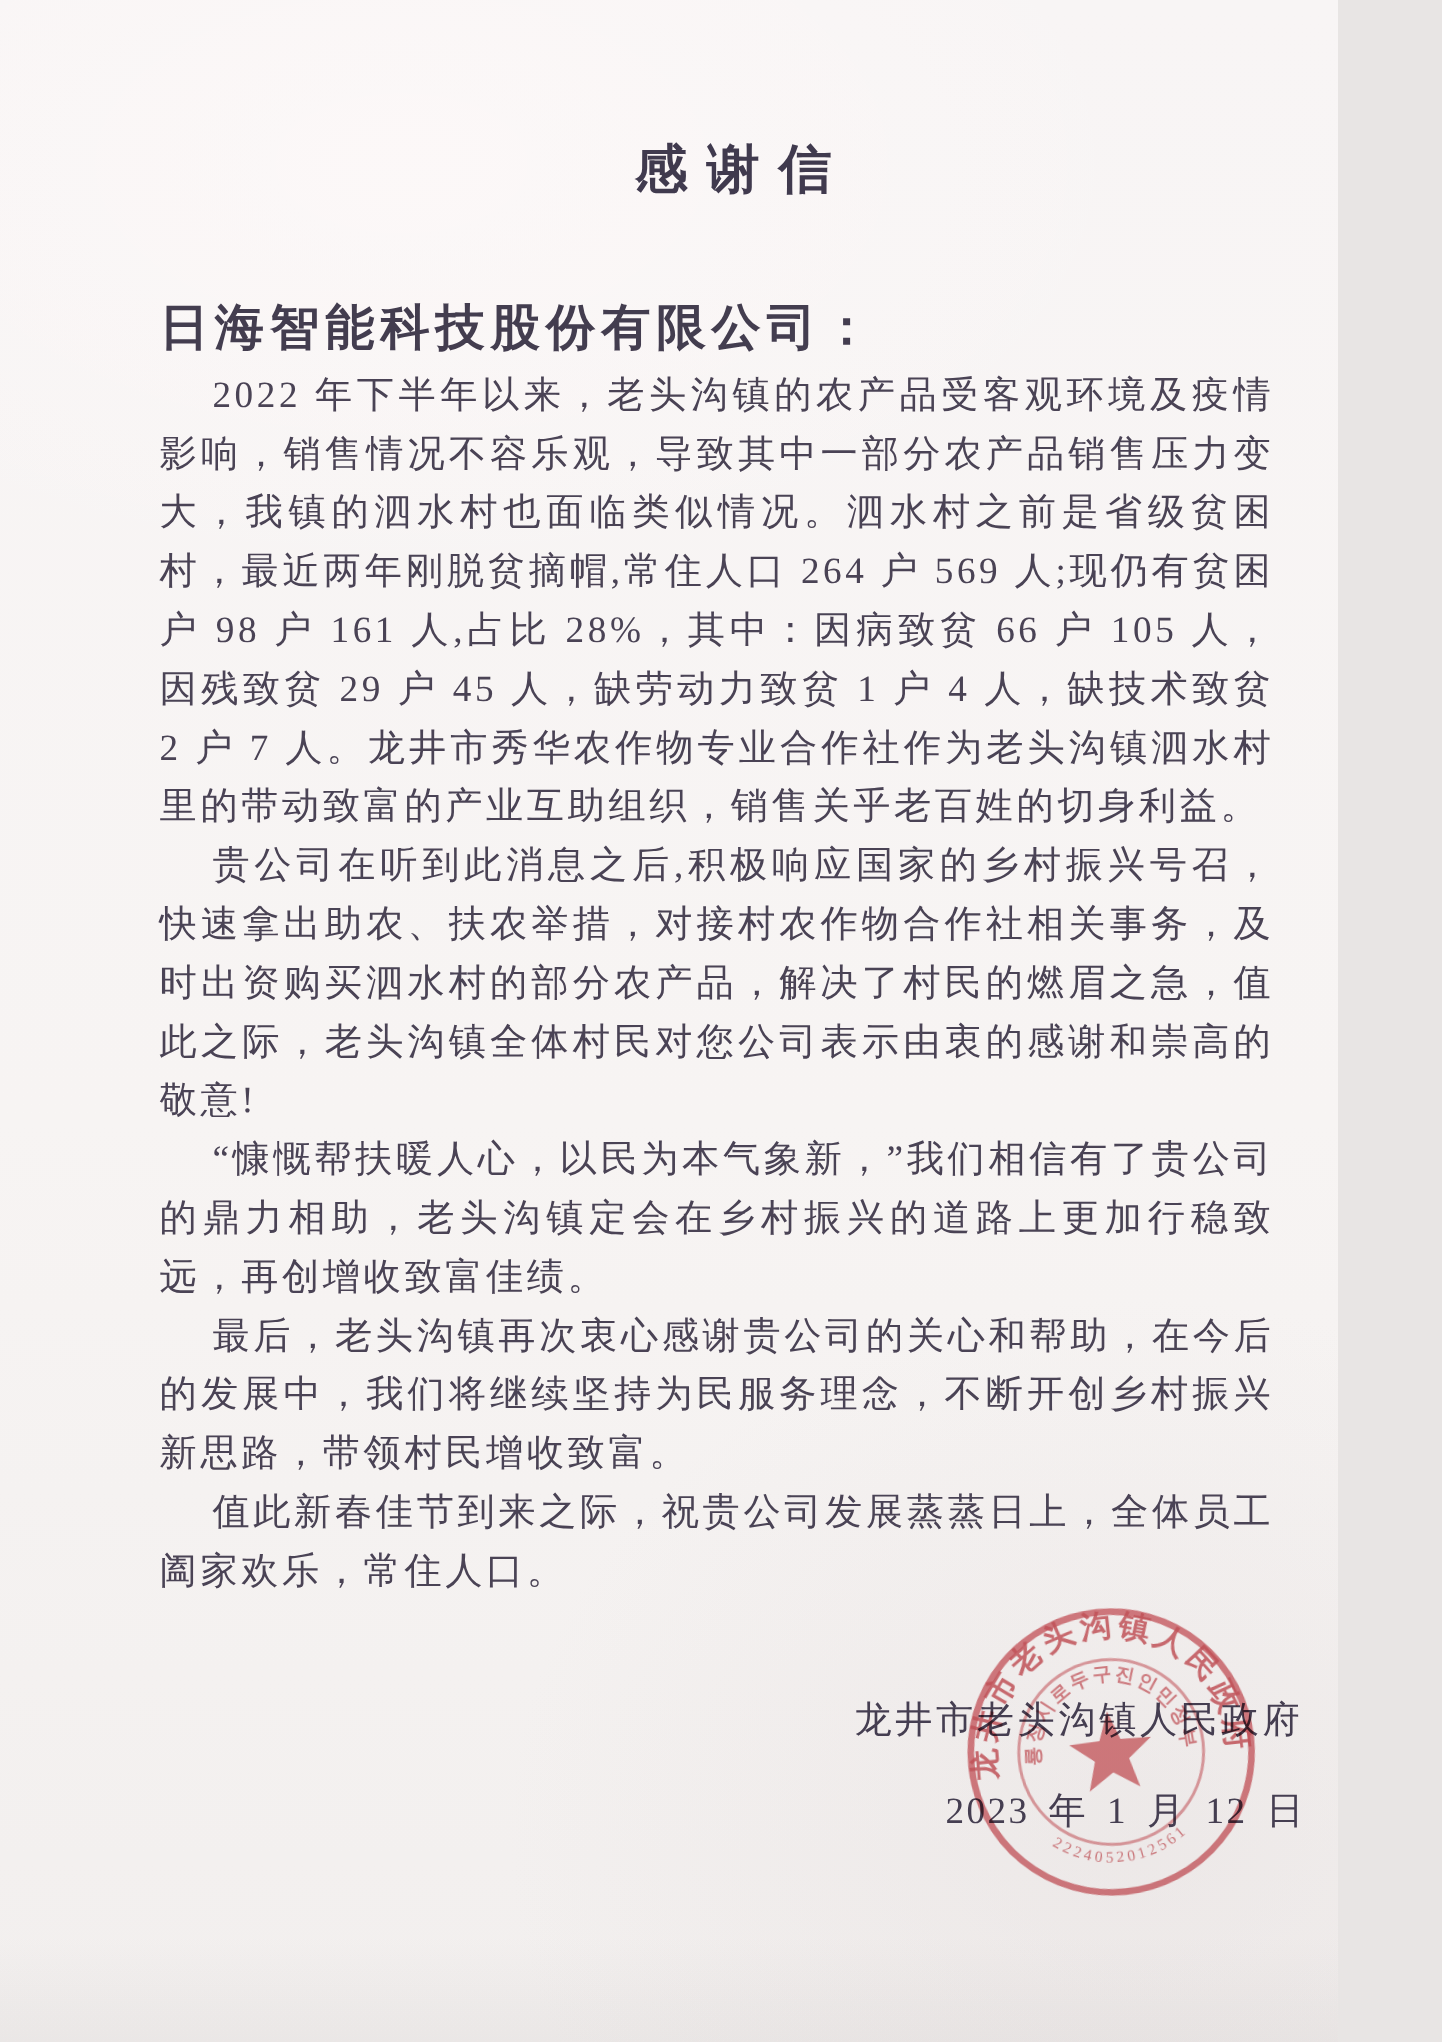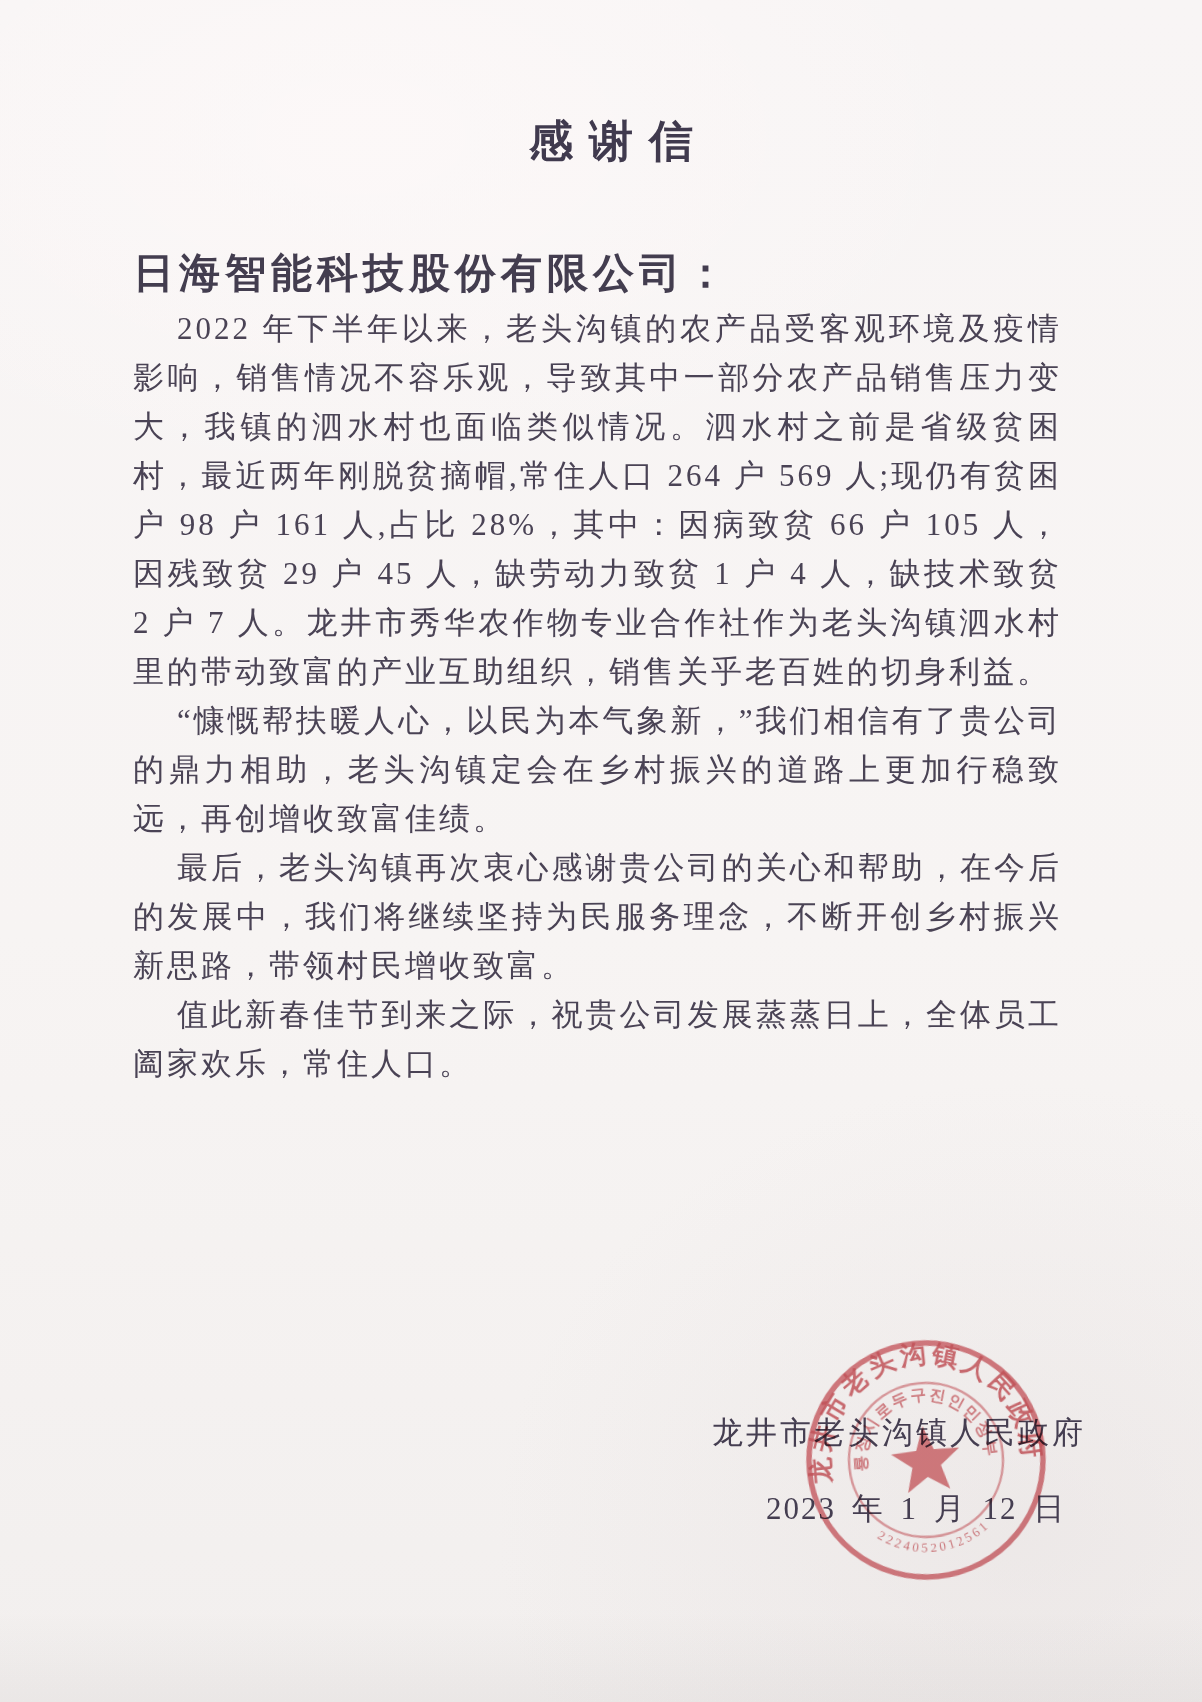--- a/index.html
+++ b/index.html
@@ -3,21 +3,21 @@
 <meta charset="utf-8">
 <style>
   html,body{margin:0;padding:0;}
   body{
     width:1202px;height:1702px;
     background:#e8e5e4;
     font-family:"Liberation Serif","DejaVu Serif",serif;
   }
   .page{
     position:relative;
-    width:1202px;height:1702px;
+    width:1115px;height:1702px;
     overflow:hidden;
     background:
       radial-gradient(ellipse 900px 500px at 30% 8%, rgba(255,250,250,0.6), rgba(255,255,255,0) 70%),
       radial-gradient(ellipse 700px 600px at 85% 90%, rgba(225,218,218,0.35), rgba(255,255,255,0) 75%),
       linear-gradient(180deg,#f8f5f5 0%,#f7f4f3 55%,#f2efee 100%);
     color:#474051;
   }
   .title{
     position:absolute;
     top:112px;left:0;width:1202px;
@@ -50,21 +50,21 @@
   .signature{
     position:absolute;
     top:1412px;left:712px;
     font-size:31px;
     letter-spacing:3px;
     color:#453e51;
     white-space:nowrap;
   }
   .date{
     position:absolute;
-    top:1488px;left:766px;
+    top:1488px;left:788px;
     font-size:31px;
     letter-spacing:2px;
     word-spacing:6px;
     color:#453e51;
     white-space:nowrap;
   }
   .seal{
     position:absolute;
     top:1320px;left:786px;
     width:280px;height:280px;
@@ -86,20 +86,21 @@
 <body>
 
 <div class="page">
 
   <div class="title">感谢信</div>
 
   <div class="recipient">日海智能科技股份有限公司：</div>
 
   <div class="body-text">
     <p>2022 年下半年以来，老头沟镇的农产品受客观环境及疫情影响，销售情况不容乐观，导致其中一部分农产品销售压力变大，我镇的泗水村也面临类似情况。泗水村之前是省级贫困村，最近两年刚脱贫摘帽,常住人口 264 户 569 人;现仍有贫困户 98 户 161 人,占比 28%，其中：因病致贫 66 户 105 人，因残致贫 29 户 45 人，缺劳动力致贫 1 户 4 人，缺技术致贫 2 户 7 人。龙井市秀华农作物专业合作社作为老头沟镇泗水村里的带动致富的产业互助组织，销售关乎老百姓的切身利益。</p>
+    <p>贵公司在听到此消息之后,积极响应国家的乡村振兴号召，快速拿出助农、扶农举措，对接村农作物合作社相关事务，及时出资购买泗水村的部分农产品，解决了村民的燃眉之急，值此之际，老头沟镇全体村民对您公司表示由衷的感谢和崇高的敬意!</p>
     <p>“慷慨帮扶暖人心，以民为本气象新，”我们相信有了贵公司的鼎力相助，老头沟镇定会在乡村振兴的道路上更加行稳致远，再创增收致富佳绩。</p>
     <p>最后，老头沟镇再次衷心感谢贵公司的关心和帮助，在今后的发展中，我们将继续坚持为民服务理念，不断开创乡村振兴新思路，带领村民增收致富。</p>
     <p>值此新春佳节到来之际，祝贵公司发展蒸蒸日上，全体员工阖家欢乐，常住人口。</p>
   </div>
 
   <div class="signature">龙井市老头沟镇人民政府</div>
 
   <div class="date">2023 年 1 月 12 日</div>
 
   <svg class="seal" viewBox="0 0 280 280" xmlns="http://www.w3.org/2000/svg" aria-hidden="true">

